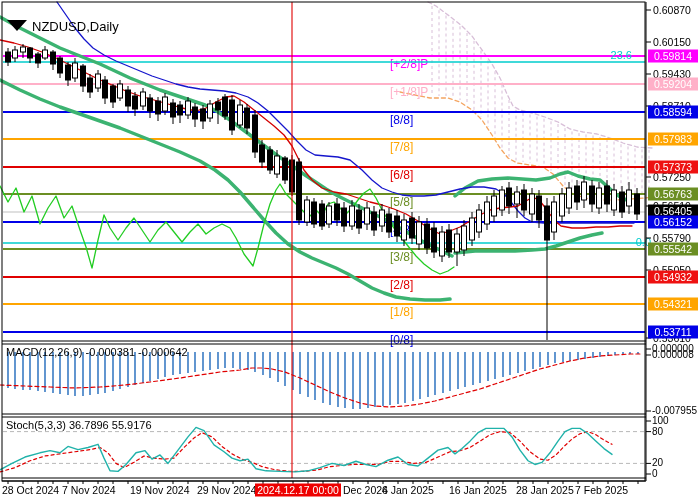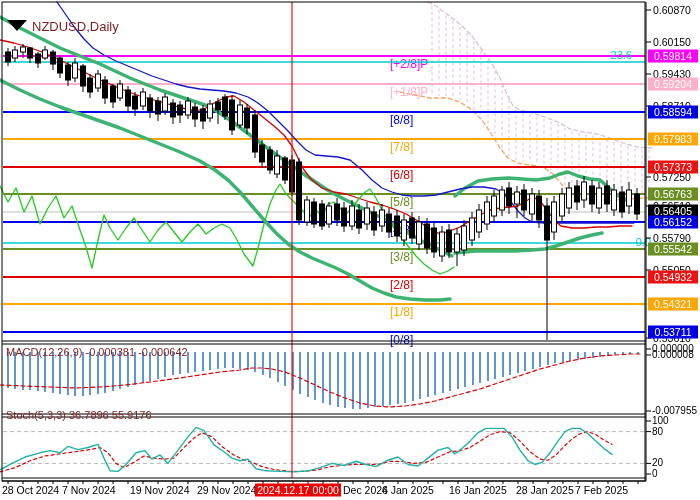--- a/index.html
+++ b/index.html
@@ -1,23 +1,23 @@
 <!DOCTYPE html>
 <html><head>
 <meta charset="utf-8">
 <style>
   html,body{margin:0;padding:0;background:#fff;}
   #app{position:relative;width:700px;height:500px;background:#fff;overflow:hidden;
        font-family:"Liberation Sans",sans-serif;}
   #chart-svg{position:absolute;left:0;top:0;}
   svg text{font-family:"Liberation Sans",sans-serif;}
-  .overlay-label{position:absolute;color:#7f1d1d;font-size:11px;white-space:nowrap;}
+  .overlay-label{position:absolute;color:#000000;font-size:11px;white-space:nowrap;}
   #symbol-title{left:32px;top:19px;font-size:13px;}
   #macd-label{left:6px;top:346px;}
-  #stoch-label{left:6px;top:409px;text-align:right;}
+  #stoch-label{left:6px;top:419px;text-align:right;}
 </style>
 </head>
 <body>
 
 <div id="app">
   <svg id="chart-svg" width="700" height="500">
       <rect x="0" y="0" width="700" height="500" fill="#FFFFFF"></rect>
       <line x1="432" y1="6" x2="432" y2="96" stroke="#D8BFD8" stroke-width="1" stroke-dasharray="3,3"></line>
       <line x1="439" y1="10.25" x2="439" y2="96" stroke="#D8BFD8" stroke-width="1" stroke-dasharray="3,3"></line>
       <line x1="446" y1="15.5" x2="446" y2="96" stroke="#D8BFD8" stroke-width="1" stroke-dasharray="3,3"></line>

